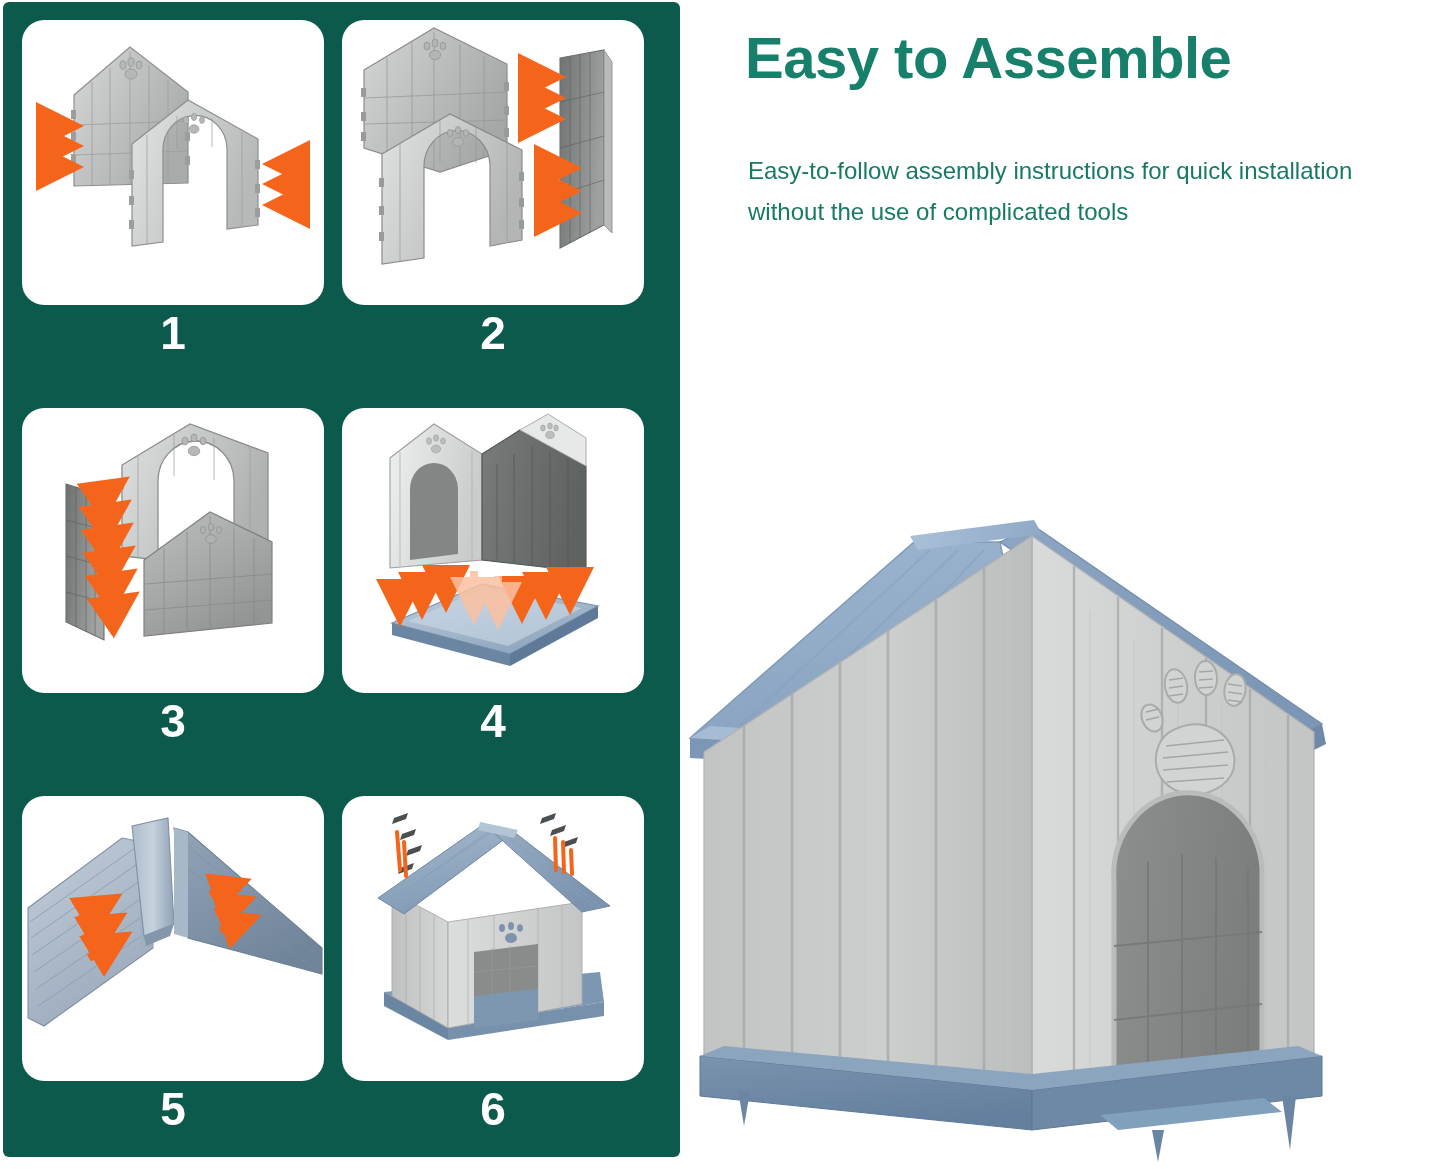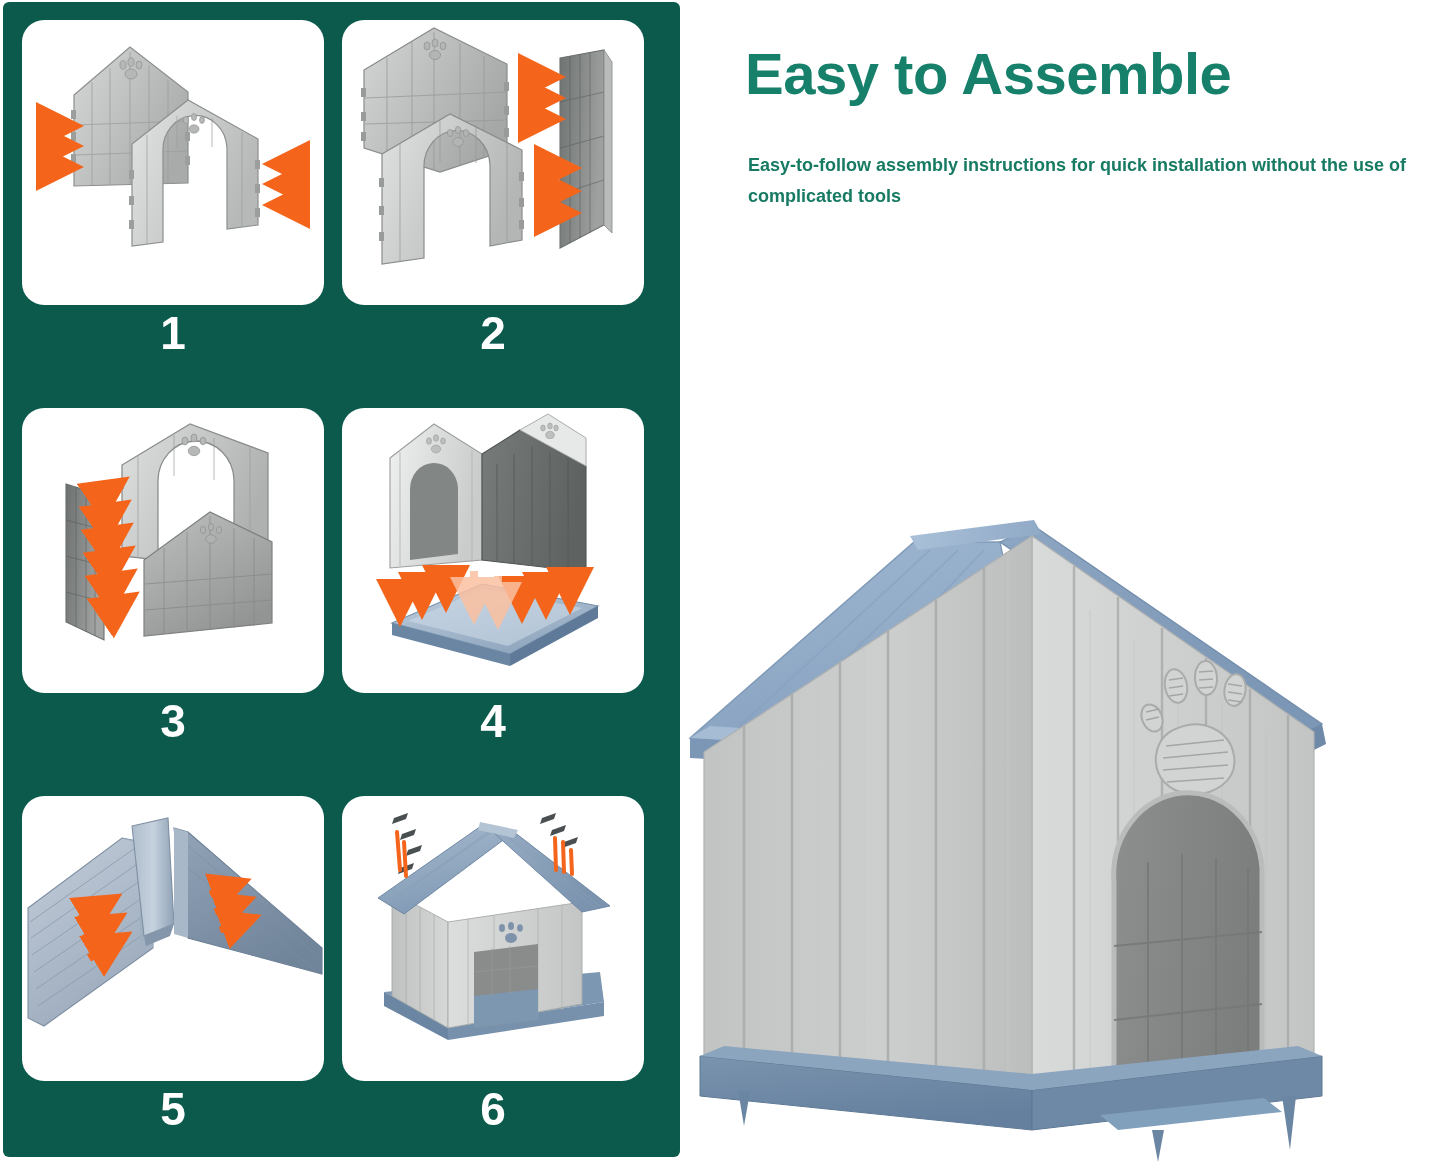--- a/index.html
+++ b/index.html
@@ -15,27 +15,27 @@
     position:absolute;background:#ffffff;border-radius:22px;overflow:hidden;
   }
   .step-num{
     position:absolute;color:#ffffff;font-size:46px;font-weight:bold;
     text-align:center;line-height:1;letter-spacing:0px;
   }
   .svgwrap{position:absolute;left:0;top:0;width:100%;height:100%;}
 
   
   #headline{
-    position:absolute;left:745px;top:44px;width:660px;
+    position:absolute;left:745px;top:28px;width:660px;
     color:#16806B;font-size:58px;font-weight:bold;letter-spacing:-0.5px;
     line-height:1.05;
   }
   #subline{
     position:absolute;left:748px;top:150px;width:670px;
-    color:#177A63;font-size:18px;line-height:1.72;font-weight:bold;
+    color:#177A63;font-size:24px;line-height:1.72;font-weight:normal;
   }
   #hero{position:absolute;left:682px;top:490px;width:760px;height:672px;}
 </style>
 </head>
 <body>
 
 <div id="stage">
 
   <div id="green-board">
 

